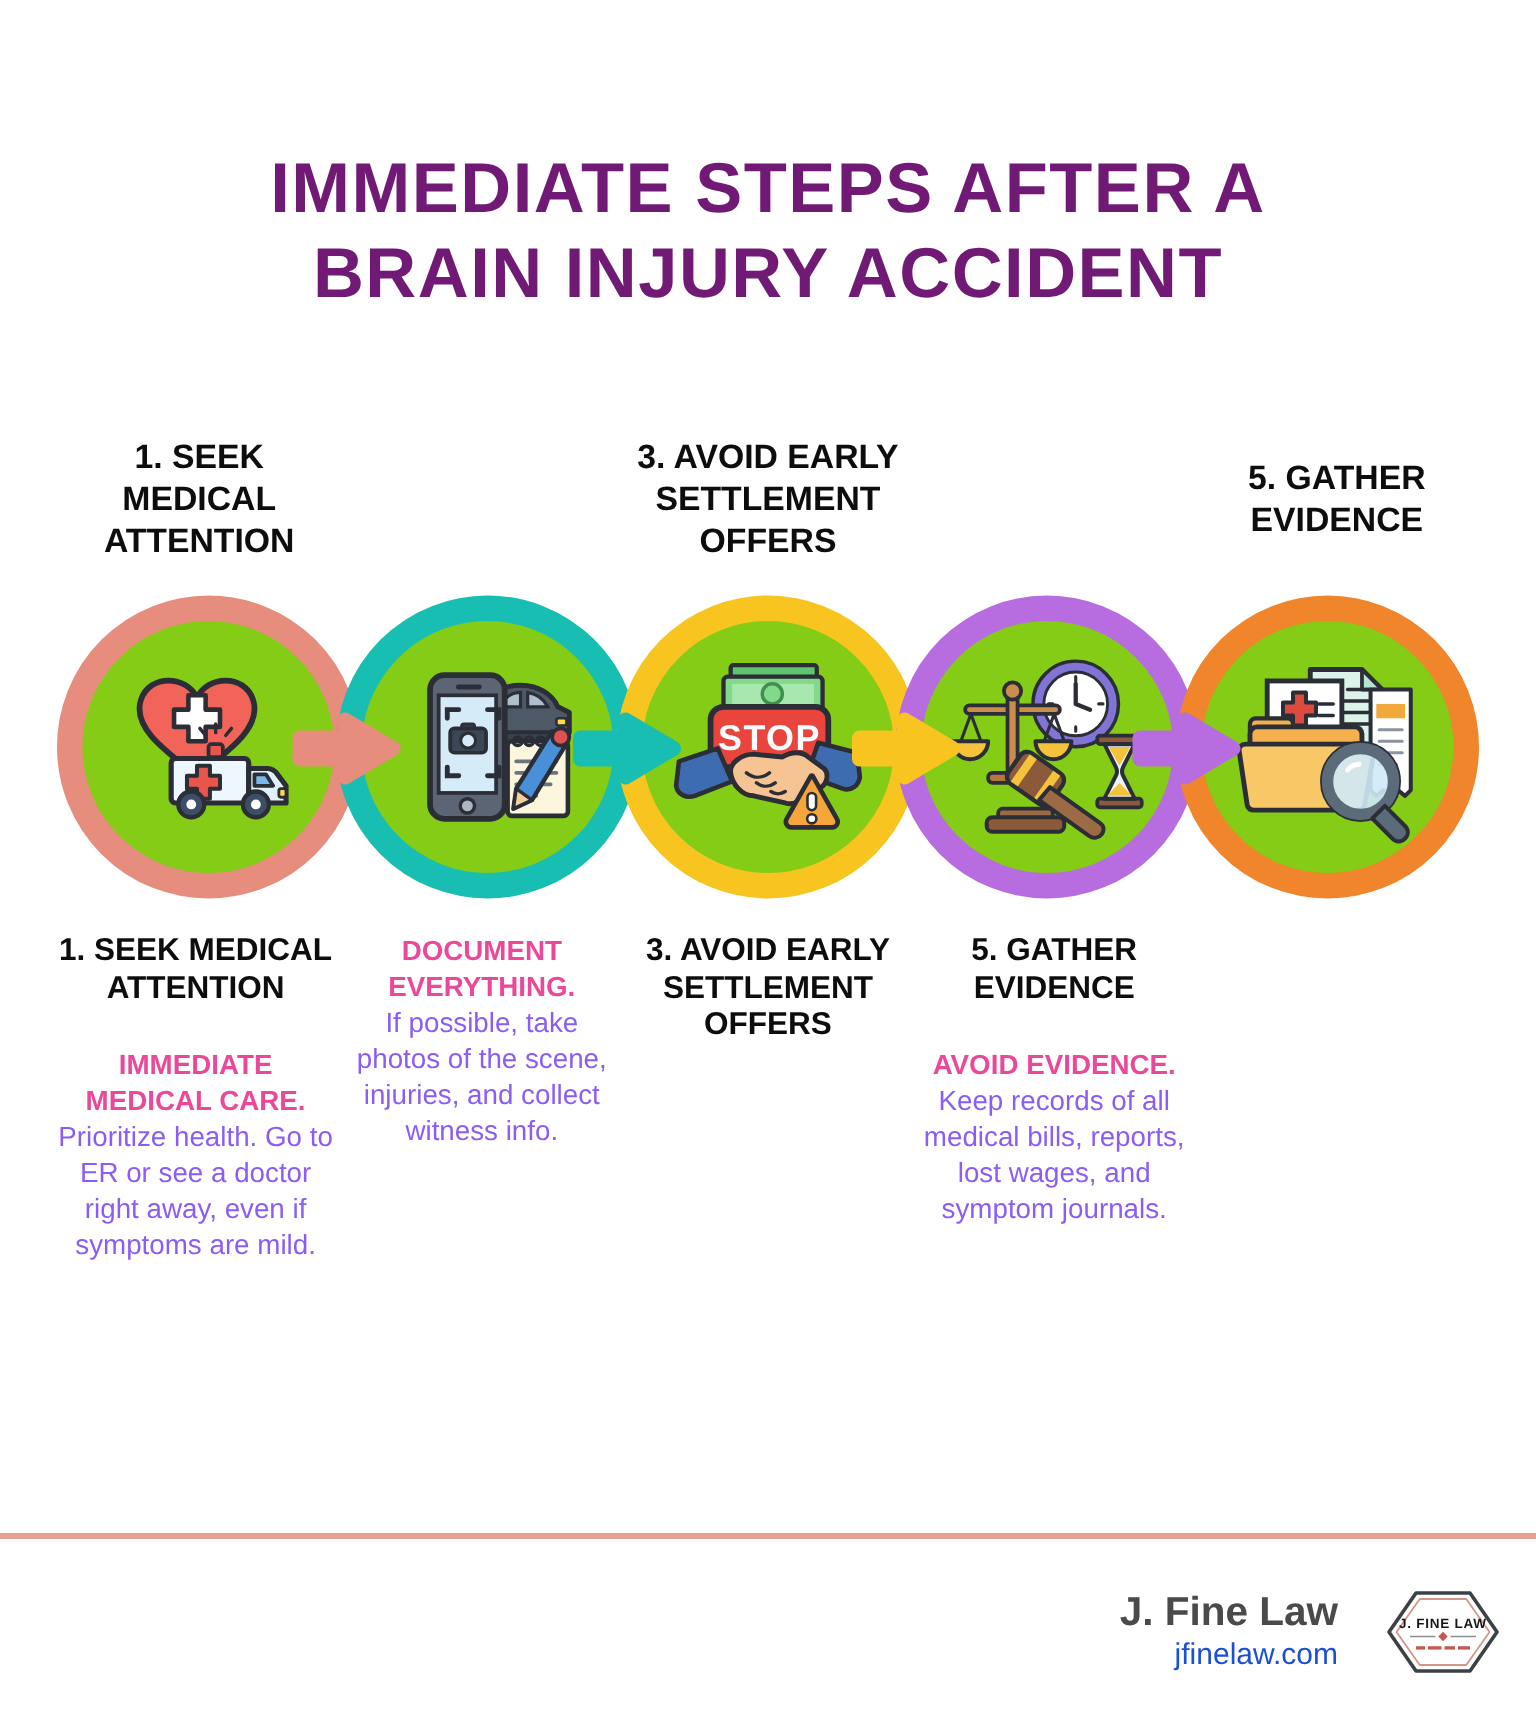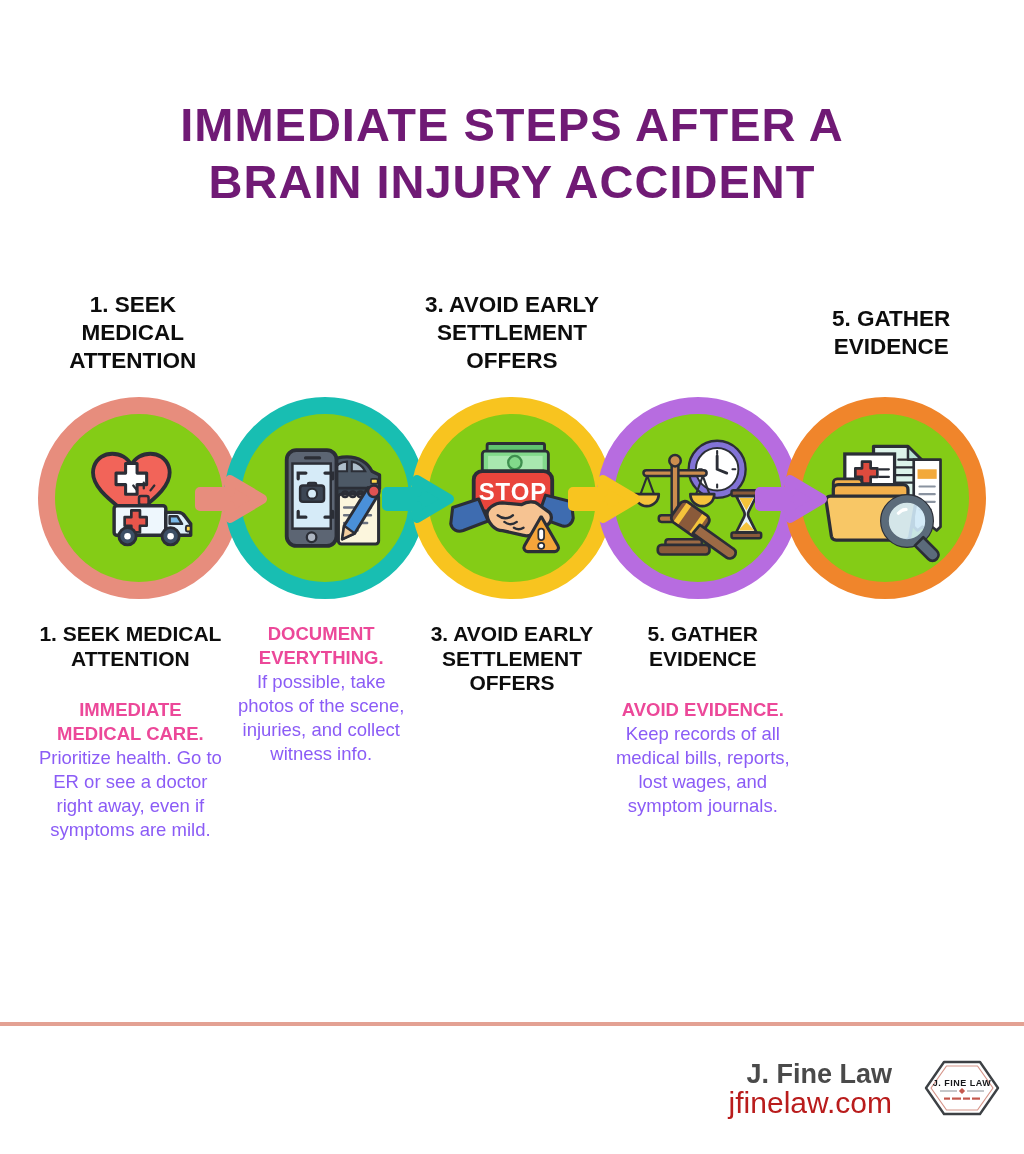--- a/index.html
+++ b/index.html
@@ -40,21 +40,21 @@
     color:#0d0d0d;min-height:73px;
   }
   .col p{margin:0;font-size:18.5px;line-height:24px;color:#8b5cf6;}
   .col p.sub{font-weight:bold;color:#ec4899;}
   .divider{position:absolute;top:1022px;left:0;width:1024px;height:4px;}
   .footer{
     position:absolute;top:1058px;right:22px;display:flex;align-items:flex-start;gap:30px;
   }
   .brand-block{text-align:right;}
   .brand-name{font-size:27px;font-weight:bold;color:#4a4a4a;line-height:32px;}
-  .brand-site{font-size:30px;color:#b91c1c;line-height:26px;}
+  .brand-site{font-size:20px;color:#1d4ed8;line-height:26px;}
 </style>
 </head>
 <body>
 
 <h1 class="title" style="color: #701a75;">IMMEDIATE STEPS AFTER A BRAIN INJURY ACCIDENT</h1>
 
 <div class="top-labels">
   <div class="top-label-cell">
     <span>1. SEEK MEDICAL ATTENTION</span>
   </div>

